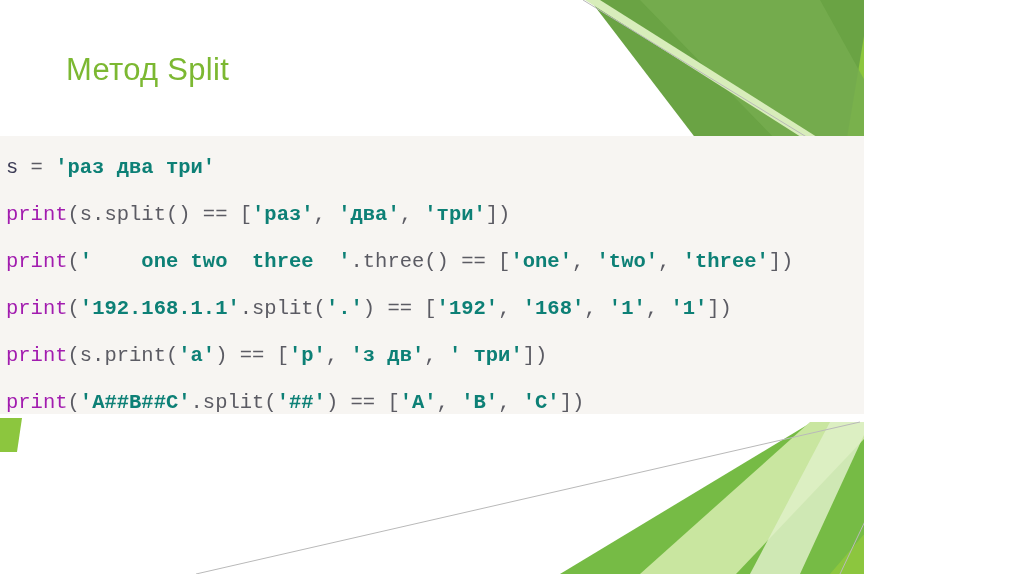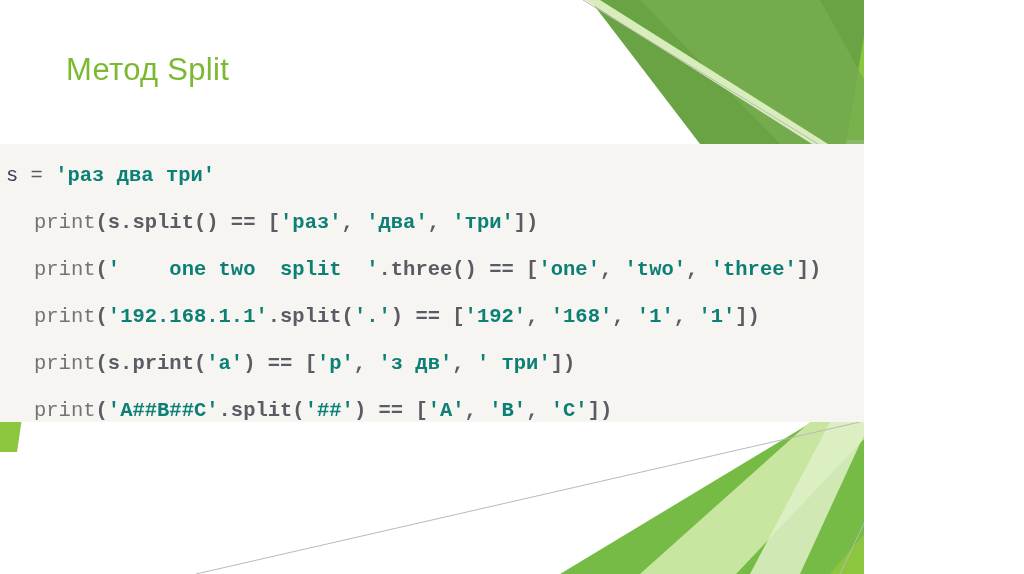--- a/index.html
+++ b/index.html
@@ -38,44 +38,44 @@
     font-weight: 400;
     letter-spacing: 0.3px;
     color: #7cb832;
     white-space: pre;
   }
 
   
   .code-block {
     position: absolute;
     left: 0;
-    top: 144px;
+    top: 136px;
     width: 1024px;
     height: 278px;
     background: #f7f5f2;
     overflow: hidden;
   }
   .code-lines {
     position: absolute;
     left: 6px;
     top: 8px;
     width: 1030px;
   }
   .code-line {
     font-family: "Liberation Mono", monospace;
     font-size: 20.5px;
     line-height: 47px;
     height: 47px;
     white-space: pre;
     color: #5b5b63;
   }
-  .tok-kw   { color: #737373; margin-left: 28px; }
+  .tok-kw   { color: #a21caf; }
   .tok-op   { color: #5b5b63; }
   .tok-str  { color: #0d8076; font-weight: bold; }
-  .tok-pun  { color: #5b5b63; font-weight: bold; }
+  .tok-pun  { color: #5b5b63; }
   .tok-name { color: #3b3b55; }
 </style>
 </head>
 <body>
 
 <div class="slide">
 
   <svg class="deco-layer" viewBox="0 0 1024 574" preserveAspectRatio="none">
     <polygon points="788,0 1024,0 1024,140 820,140" fill="#a6d65c"></polygon>
     <polygon points="760,0 980,0 950,140 700,140" fill="#8cc63e"></polygon>
@@ -100,20 +100,20 @@
   <svg class="deco-layer" viewBox="0 0 1024 574" preserveAspectRatio="none">
     <polygon points="0,418 22,418 17,452 0,452" fill="#8cc63e"></polygon>
   </svg>
 
   <div class="slide-title">Метод Split</div>
 
   <div class="code-block">
     <div class="code-lines">
       <div class="code-line" id="cl0"><span class="tok-name">s </span><span class="tok-op">= </span><span class="tok-str">'раз два три'</span></div>
       <div class="code-line" id="cl1"><span class="tok-kw">print</span><span class="tok-pun">(s.split() == [</span><span class="tok-str">'раз'</span><span class="tok-pun">, </span><span class="tok-str">'два'</span><span class="tok-pun">, </span><span class="tok-str">'три'</span><span class="tok-pun">])</span></div>
-      <div class="code-line" id="cl2"><span class="tok-kw">print</span><span class="tok-pun">(</span><span class="tok-str">'    one two  split  '</span><span class="tok-pun">.three() == [</span><span class="tok-str">'one'</span><span class="tok-pun">, </span><span class="tok-str">'two'</span><span class="tok-pun">, </span><span class="tok-str">'three'</span><span class="tok-pun">])</span></div>
+      <div class="code-line" id="cl2"><span class="tok-kw">print</span><span class="tok-pun">(</span><span class="tok-str">'    one two  three  '</span><span class="tok-pun">.three() == [</span><span class="tok-str">'one'</span><span class="tok-pun">, </span><span class="tok-str">'two'</span><span class="tok-pun">, </span><span class="tok-str">'three'</span><span class="tok-pun">])</span></div>
       <div class="code-line" id="cl3"><span class="tok-kw">print</span><span class="tok-pun">(</span><span class="tok-str">'192.168.1.1'</span><span class="tok-pun">.split(</span><span class="tok-str">'.'</span><span class="tok-pun">) == [</span><span class="tok-str">'192'</span><span class="tok-pun">, </span><span class="tok-str">'168'</span><span class="tok-pun">, </span><span class="tok-str">'1'</span><span class="tok-pun">, </span><span class="tok-str">'1'</span><span class="tok-pun">])</span></div>
       <div class="code-line" id="cl4"><span class="tok-kw">print</span><span class="tok-pun">(s.print(</span><span class="tok-str">'a'</span><span class="tok-pun">) == [</span><span class="tok-str">'р'</span><span class="tok-pun">, </span><span class="tok-str">'з дв'</span><span class="tok-pun">, </span><span class="tok-str">' три'</span><span class="tok-pun">])</span></div>
       <div class="code-line" id="cl5"><span class="tok-kw">print</span><span class="tok-pun">(</span><span class="tok-str">'A##B##C'</span><span class="tok-pun">.split(</span><span class="tok-str">'##'</span><span class="tok-pun">) == [</span><span class="tok-str">'A'</span><span class="tok-pun">, </span><span class="tok-str">'B'</span><span class="tok-pun">, </span><span class="tok-str">'C'</span><span class="tok-pun">])</span></div>
     </div>
   </div>
 
 </div>
 
 </body></html>

